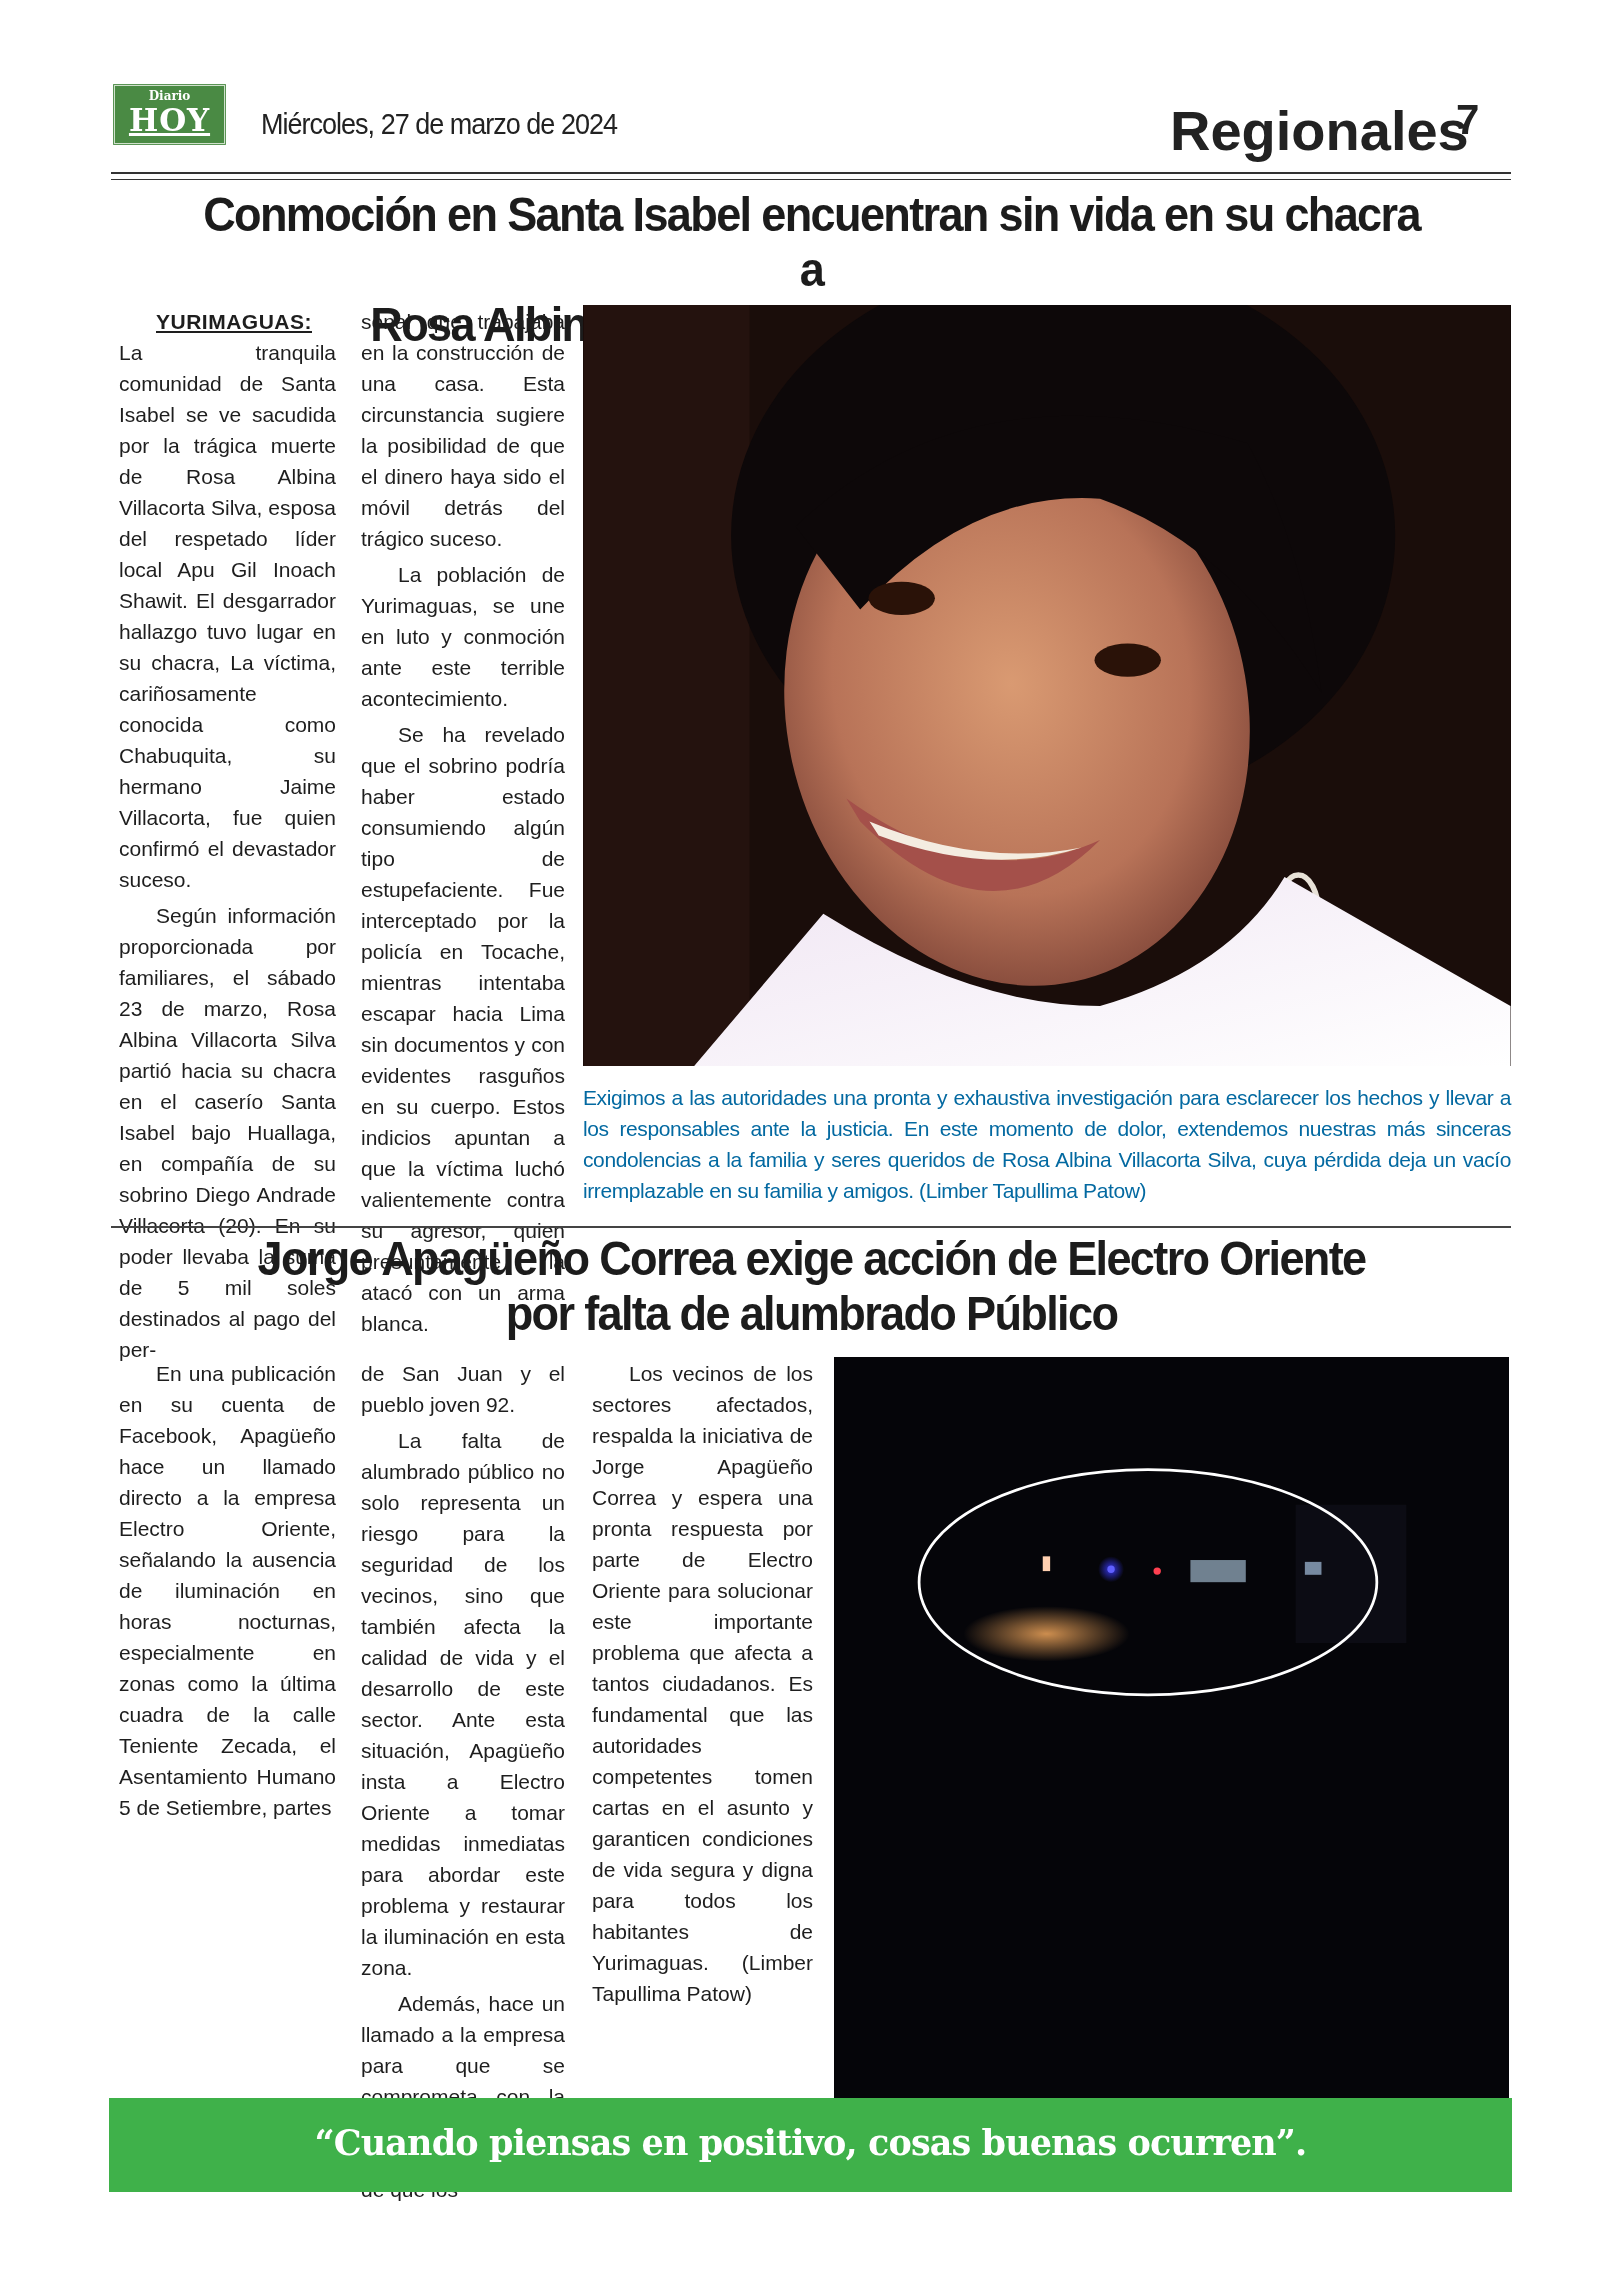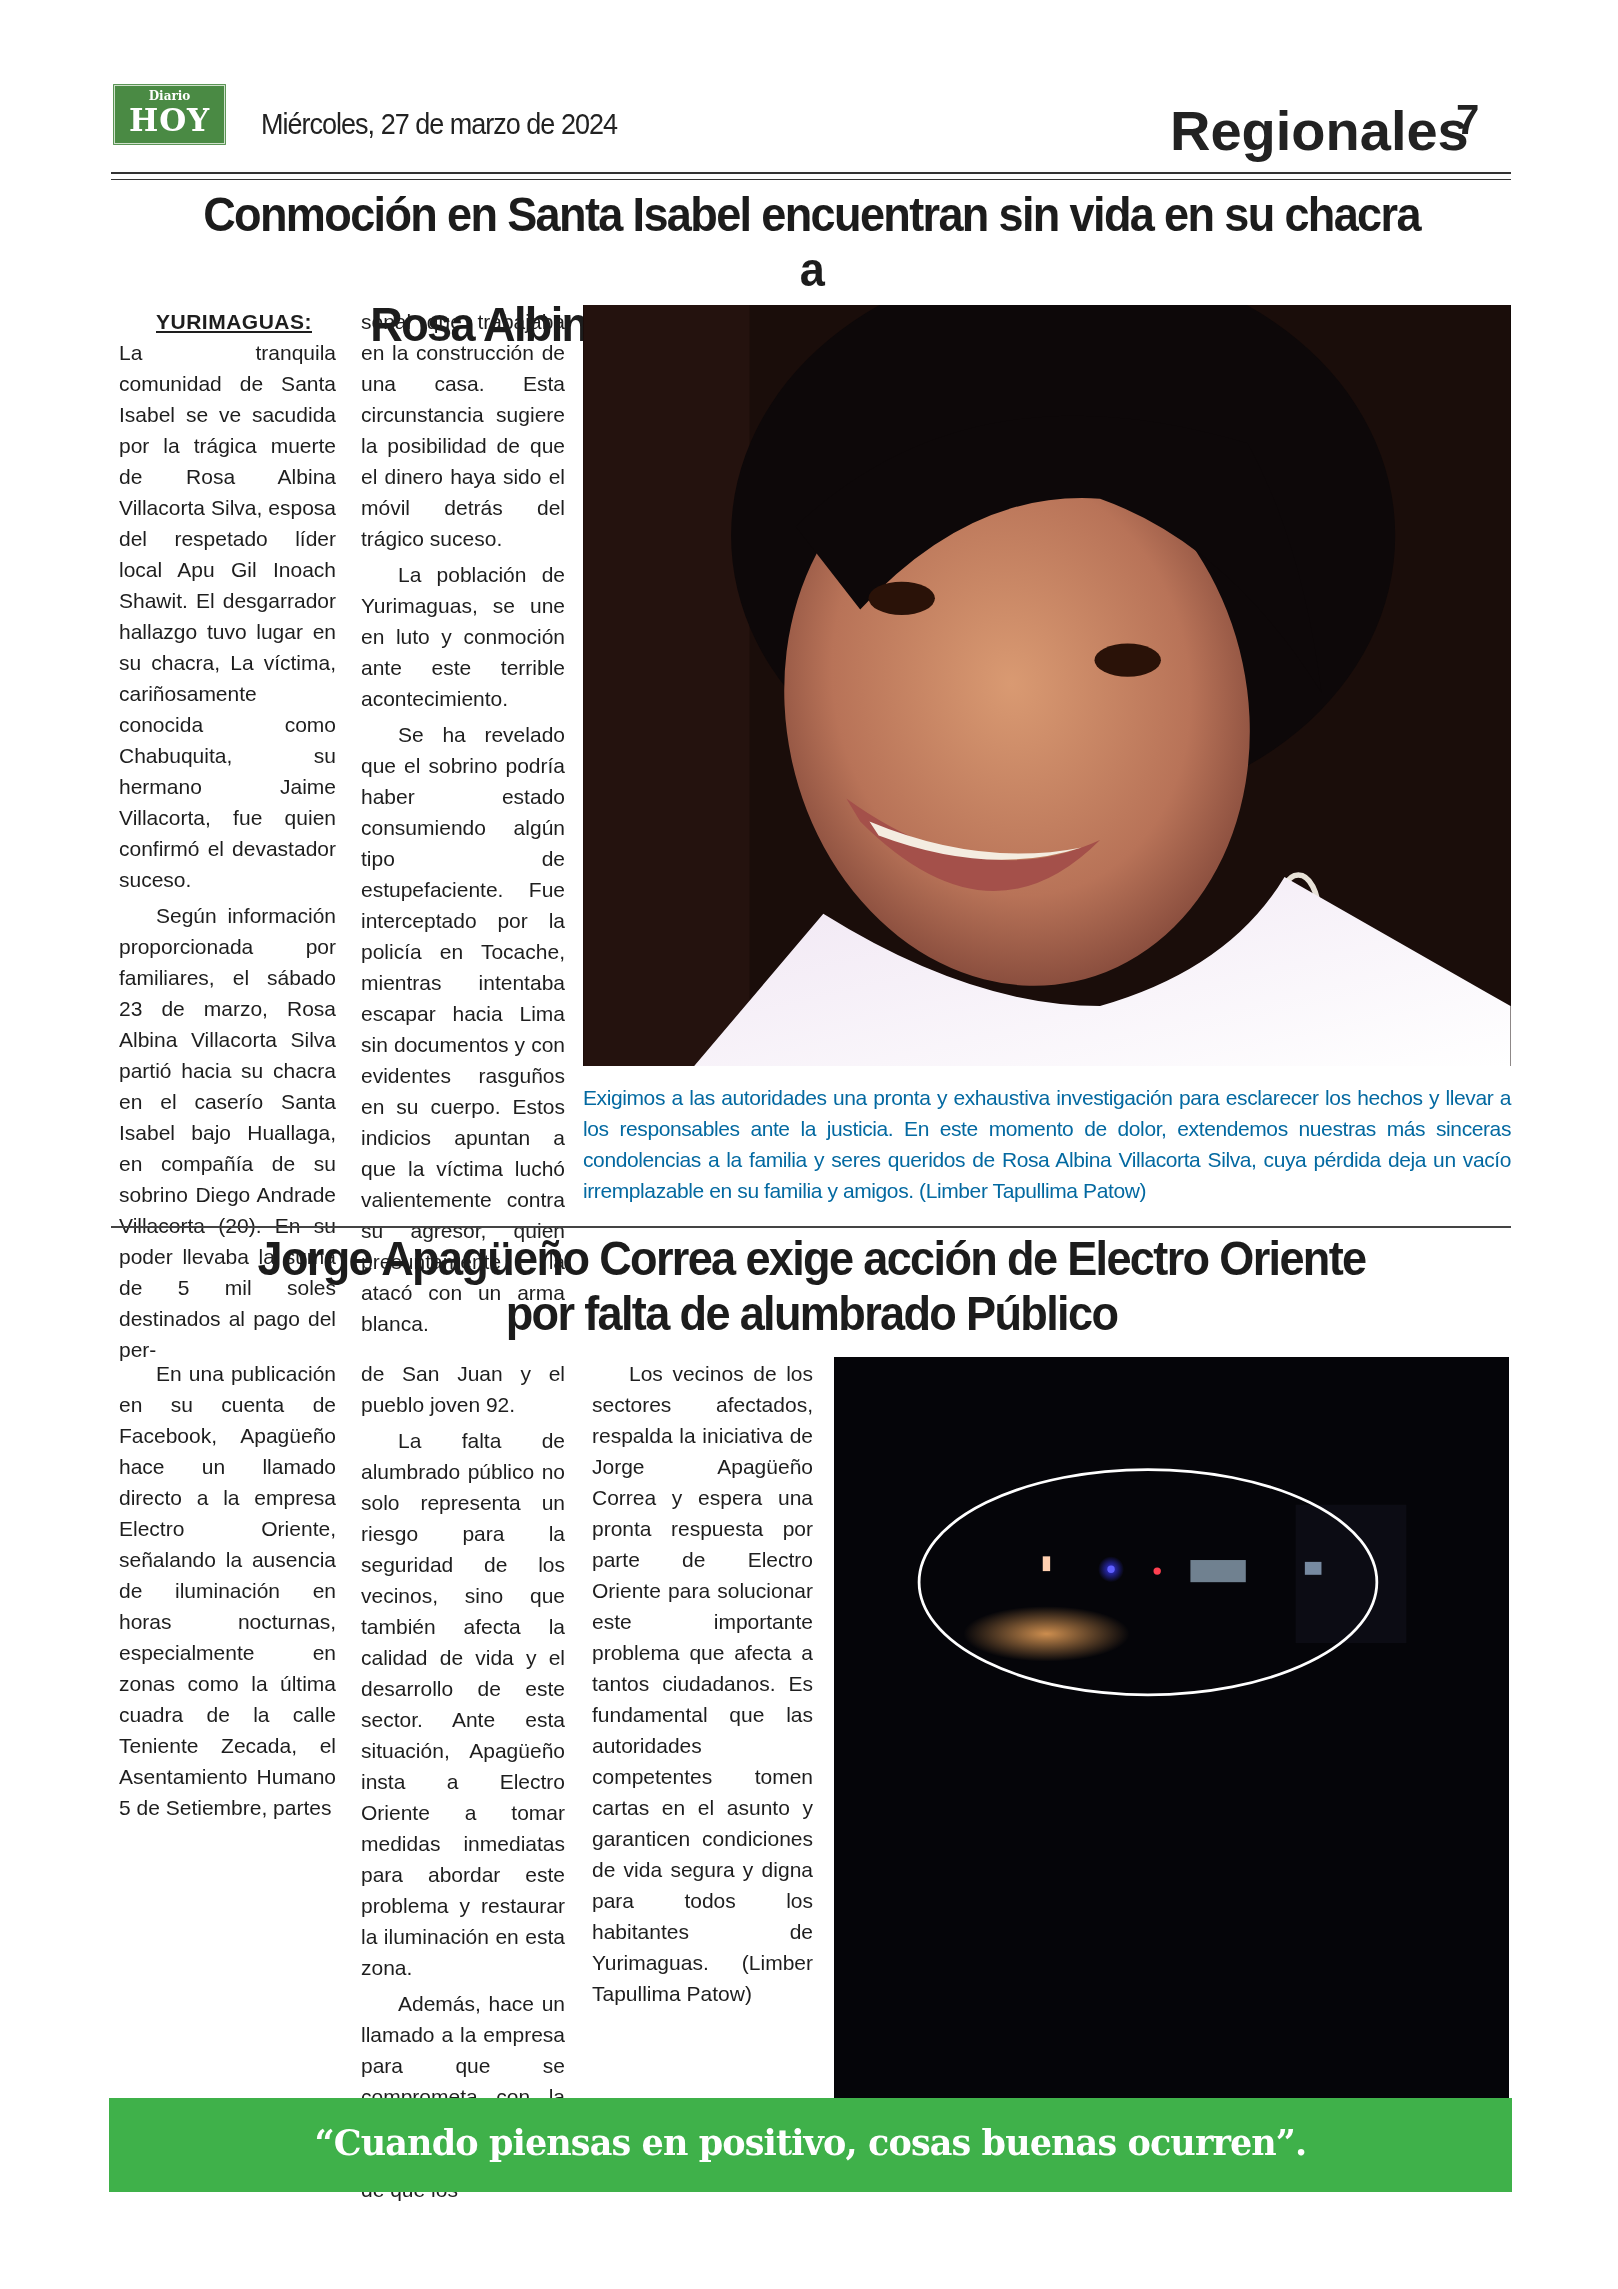--- a/index.html
+++ b/index.html
@@ -1,21 +1,21 @@
 <!DOCTYPE html>
 <html style="font-size:14.8px"><head>
 <meta charset="utf-8">
 <style>
   html, body { margin: 0; padding: 0; background: #ffffff; }
   body { width: 1619px; height: 2290px; position: relative; overflow: hidden; font-family: "Liberation Sans", sans-serif; color: #1a1a1a; }
 
   
   .logo { position: absolute; left: 114px; top: 85px; width: 109px; height: 57px; background: #4a8a44; border: 1.8px solid #cfe0cb; box-shadow: 0 0 0 0.9px #4a8a44; color: #fff; text-align: center; }
   .logo .small { display: block; font-family: "DejaVu Serif", serif; font-weight: bold; font-size: 12px; line-height: 14.8px; margin-top: 2.8px; }
-  .logo .big { display: block; font-family: "DejaVu Serif", serif; font-weight: bold; font-size: 31px; line-height: 33px; letter-spacing: 0.9px; }
+  .logo .big { display: block; font-family: "DejaVu Serif", serif; font-weight: bold; font-size: 31px; line-height: 33px; letter-spacing: 0.9px; text-decoration: underline; }
   .date { position: absolute; left: 261px; top: 107px; font-size: 30px; letter-spacing: -1.1px; transform: scaleX(0.9); transform-origin: left center; color: #222; }
   .section { position: absolute; left: 1170px; top: 98px; font-size: 56px; font-weight: bold; color: #222; }
   .pagenum { position: absolute; left: 1456px; top: 96px; font-size: 42px; font-weight: bold; color: #222; }
   .rule-double { position: absolute; left: 111px; width: 1400px; height: 4.6px; border-top: 2.8px solid #333; border-bottom: 1.8px solid #333; }
   .rule-single { position: absolute; left: 111px; width: 1400px; height: 0; border-top: 2.8px solid #444; }
 
   
   .headline { position: absolute; left: 138px; width: 1347px; text-align: center; font-weight: bold; font-size: 49px; line-height: 55px; letter-spacing: -1.8px; color: #1c1c1c; transform: scaleX(0.92); transform-origin: center; }
 
   

